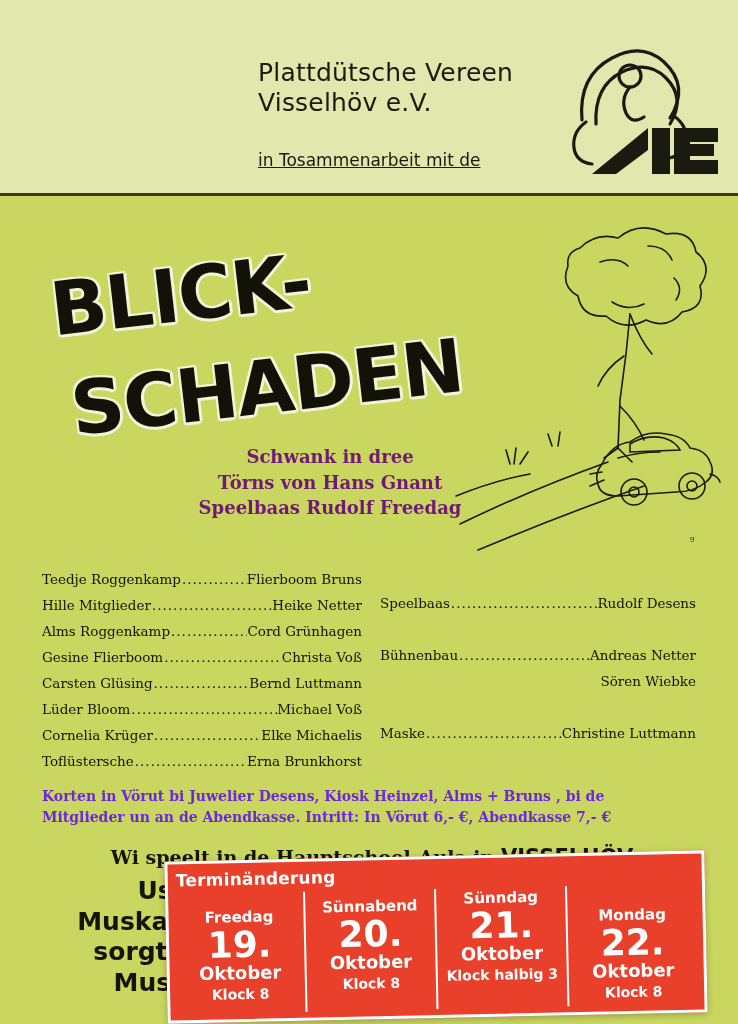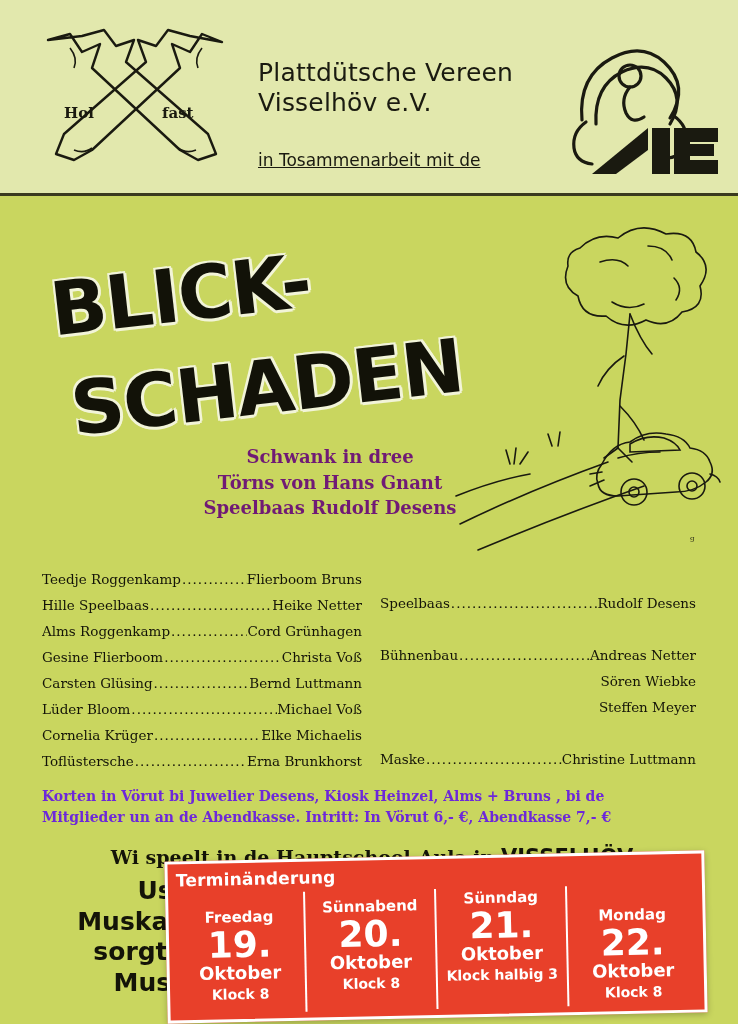--- a/index.html
+++ b/index.html
@@ -244,34 +244,20 @@
   .cell-shift-3 { padding-top: 2px; }
   .cell-shift-4 { padding-top: 22px; }
 </style>
 </head>
 <body>
 
 <div class="poster">
 
   <div class="header">
 
-    <div class="logo-x">
-      <svg viewBox="0 0 210 150" width="210" height="150" aria-hidden="true">
-        <g fill="none" stroke="#1a1a10" stroke-width="2.4" stroke-linejoin="round">
-          <path d="M18 18 L40 12 L52 30 L70 22 L62 46 L150 128 L168 138 L186 132 L178 112 L96 40 L104 18 L86 24 L74 8 L52 14 Z"></path>
-          <path d="M192 20 L172 12 L160 30 L142 22 L150 46 L62 128 L44 138 L26 132 L34 112 L116 40 L108 18 L126 24 L138 8 L160 14 Z"></path>
-          <path d="M40 26 q8 10 4 20" stroke-width="1.6"></path>
-          <path d="M172 26 q-8 10 -4 20" stroke-width="1.6"></path>
-          <path d="M44 128 q10 4 18 -2" stroke-width="1.6"></path>
-          <path d="M166 128 q-10 4 -18 -2" stroke-width="1.6"></path>
-        </g>
-        <text x="34" y="96" font-family="DejaVu Serif, serif" font-size="15" font-weight="bold" fill="#1a1a10">Hol</text>
-        <text x="132" y="96" font-family="DejaVu Serif, serif" font-size="15" font-weight="bold" fill="#1a1a10">fast</text>
-      </svg>
-    </div>
 
     <div class="org-title">
       <div>Plattdütsche Vereen</div>
       <div>Visselhöv e.V.</div>
     </div>
 
     <div class="org-sub">in Tosammenarbeit mit de</div>
 
     <div class="leb-logo">
       <svg viewBox="0 0 170 160" width="170" height="160" aria-hidden="true">
@@ -330,31 +316,31 @@
   </div>
 
   <div class="title-wrap">
     <div class="big-title l1">BLICK-</div>
     <div class="big-title l2">SCHADEN</div>
   </div>
 
   <div class="subtitle">
     <div>Schwank in dree</div>
     <div>Törns von Hans Gnant</div>
-    <div>Speelbaas Rudolf Desens</div>
+    <div>Speelbaas Rudolf Freedag</div>
   </div>
 
   <div class="cast-left">
     <div class="cast-row">
       <span class="cast-role">Teedje Roggenkamp</span>
       <span class="cast-dots">..............................</span>
       <span class="cast-actor">Flierboom Bruns</span>
     </div>
     <div class="cast-row">
-      <span class="cast-role">Hille Speelbaas</span>
+      <span class="cast-role">Hille Mitglieder</span>
       <span class="cast-dots">..............................</span>
       <span class="cast-actor">Heike Netter</span>
     </div>
     <div class="cast-row">
       <span class="cast-role">Alms Roggenkamp</span>
       <span class="cast-dots">..............................</span>
       <span class="cast-actor">Cord Grünhagen</span>
     </div>
     <div class="cast-row">
       <span class="cast-role">Gesine Flierboom</span>
@@ -396,25 +382,20 @@
     </div>
     <div class="cast-row">
       <span class="cast-role">Bühnenbau</span>
       <span class="cast-dots">..............................</span>
       <span class="cast-actor">Andreas Netter</span>
     </div>
     <div class="cast-row cont">
       <span class="cast-role"></span>
       <span class="cast-dots">..............................</span>
       <span class="cast-actor">Sören Wiebke</span>
-    </div>
-    <div class="cast-row cont">
-      <span class="cast-role"></span>
-      <span class="cast-dots">..............................</span>
-      <span class="cast-actor">Steffen Meyer</span>
     </div>
     <div class="cast-row spacer">
       <span class="cast-role"></span>
       <span class="cast-dots">....</span>
       <span class="cast-actor"></span>
     </div>
     <div class="cast-row">
       <span class="cast-role">Maske</span>
       <span class="cast-dots">..............................</span>
       <span class="cast-actor">Christine Luttmann</span>

